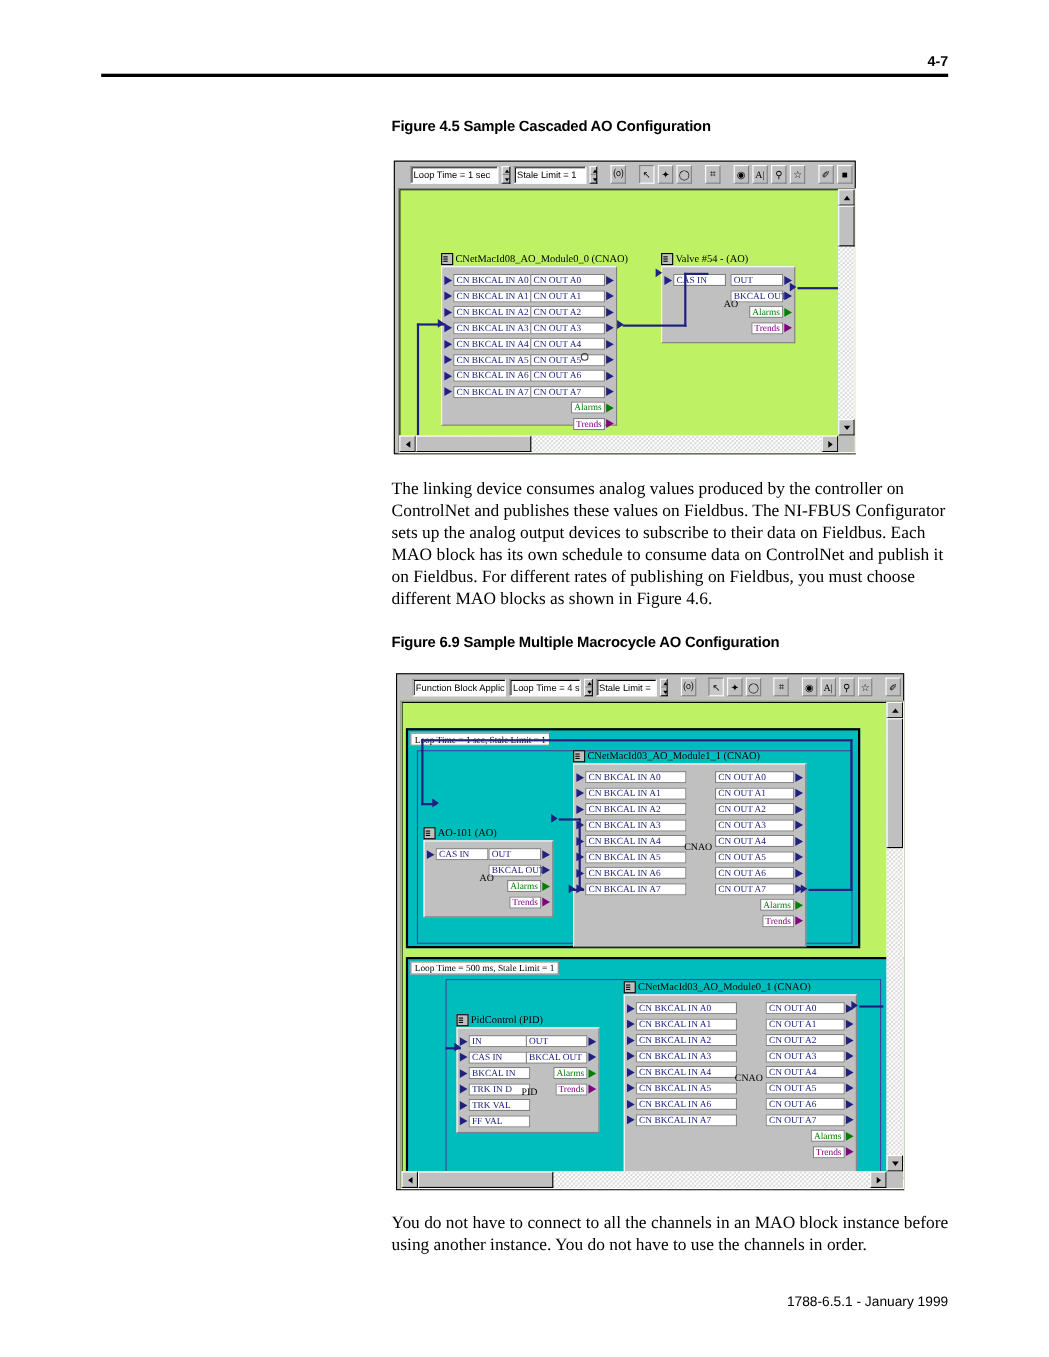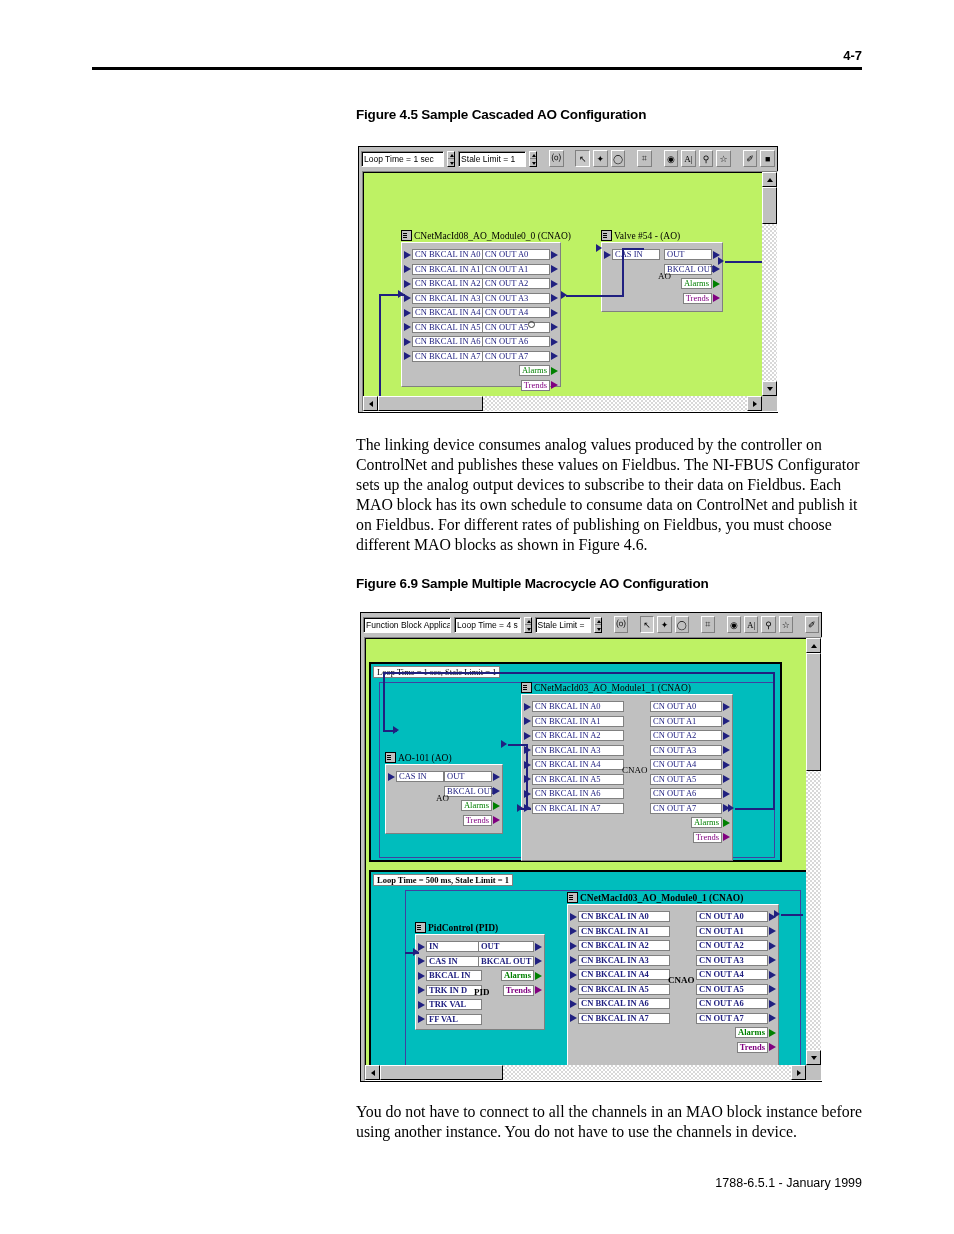--- a/index.html
+++ b/index.html
@@ -12,21 +12,21 @@
   .hdr-page{font-family:"Liberation Sans",sans-serif;font-size:13px;font-weight:bold;margin-left:36px;}
   .hdr-rule{margin-top:4px;border-top:3px solid #000;width:770px;}
 
   .fig-caption{position:absolute;font-family:"Liberation Sans",sans-serif;
                font-size:13.5px;font-weight:bold;letter-spacing:-0.2px;}
   .body-text{position:absolute;font-family:"Liberation Serif",serif;font-size:15.8px;line-height:20.1px;width:520px;}
   .footer{position:absolute;right:92px;bottom:44px;font-family:"Liberation Sans",sans-serif;font-size:12.5px;}
 
   
   .win{position:absolute;background:#c0c0c0;border:1px solid #000;box-sizing:border-box;}
-  .toolbar{position:relative;height:19px;margin:2px 2px 0 2px;display:flex;align-items:center;gap:3px;}
+  .toolbar{position:relative;height:19px;margin:2px 2px 0 14px;display:flex;align-items:center;gap:3px;}
   .tb-field{height:14px;background:#fff;border:1px solid #808080;border-right-color:#fff;border-bottom-color:#fff;
             box-shadow:inset 1px 1px 0 #000;font-family:"Liberation Sans",sans-serif;font-size:8.5px;
             line-height:14px;padding:0 2px;white-space:nowrap;overflow:hidden;color:#000;box-sizing:content-box;}
   .spin{width:9px;height:16px;background:#c0c0c0;border:1px solid #000;border-top-color:#fff;border-left-color:#fff;
         display:flex;flex-direction:column;justify-content:space-between;box-sizing:border-box;}
   .spin i{display:block;height:6px;border-bottom:1px solid #808080;position:relative;}
   .spin i:last-child{border-bottom:none;}
   .spin i::after{content:"";position:absolute;left:2px;top:2px;border-left:2px solid transparent;border-right:2px solid transparent;}
   .spin i:first-child::after{border-bottom:3px solid #000;}
   .spin i:last-child::after{border-top:3px solid #000;}
@@ -427,21 +427,21 @@
           <div class="wire-arrow" style="left:130px;top:76px;"></div>
           <div class="wire-arrow" style="left:146px;top:140px;"></div>
           <div class="wire" style="left:364px;top:144px;width:40px;height:2px;"></div>
           <div class="wire" style="left:402px;top:8px;width:2px;height:138px;"></div>
           <div class="wire" style="left:12px;top:8px;width:392px;height:2px;"></div>
           <div class="wire" style="left:12px;top:8px;width:2px;height:60px;"></div>
           <div class="wire" style="left:12px;top:66px;width:14px;height:2px;"></div>
           <div class="wire-arrow" style="left:357px;top:140px;"></div>
           <div class="wire-arrow" style="left:22px;top:62px;"></div>
         </div>
-        <div class="macro" style="left:4px;top:232px;width:464px;height:202px;font-weight:bold;">
+        <div class="macro" style="left:4px;top:232px;width:464px;height:202px;">
           <div class="macro-hdr">Loop Time = 500 ms, Stale Limit = 1</div>
           <div class="macro-sel" style="left:34px;top:18px;width:396px;height:178px;"></div>
           <div class="fb" style="left:44px;top:50px;width:130px;">
             <div class="fb-title">
               <span class="fb-ico"></span>
               <span>PidControl (PID)</span>
             </div>
             <div class="fb-body" style="width:130px;height:96px;">
               <div class="port inp" style="left:2px;top:6px;">
                 <span class="tri"></span>
@@ -582,15 +582,15 @@
     <div class="sb-h" style="left:0;right:15px;bottom:0;">
       <div class="sb-track"></div>
       <div class="sb-btn left" style="left:0;top:0;"></div>
       <div class="sb-thumb" style="left:15px;top:0;width:123px;height:15px;"></div>
       <div class="sb-btn right" style="right:0;top:0;"></div>
     </div>
     <div style="position:absolute;right:0;bottom:0;width:15px;height:15px;background:#c0c0c0;"></div>
   </div>
 </div>
 
-<div class="body-text" style="left:356px;top:1102px;">You do not have to connect to all the channels in an MAO block instance before using another instance. You do not have to use the channels in device.</div>
+<div class="body-text" style="left:356px;top:1102px;">You do not have to connect to all the channels in an MAO block instance before using another instance. You do not have to use the channels in order.</div>
 
 <div class="footer">1788-6.5.1 - January 1999</div>
 
 </body></html>

